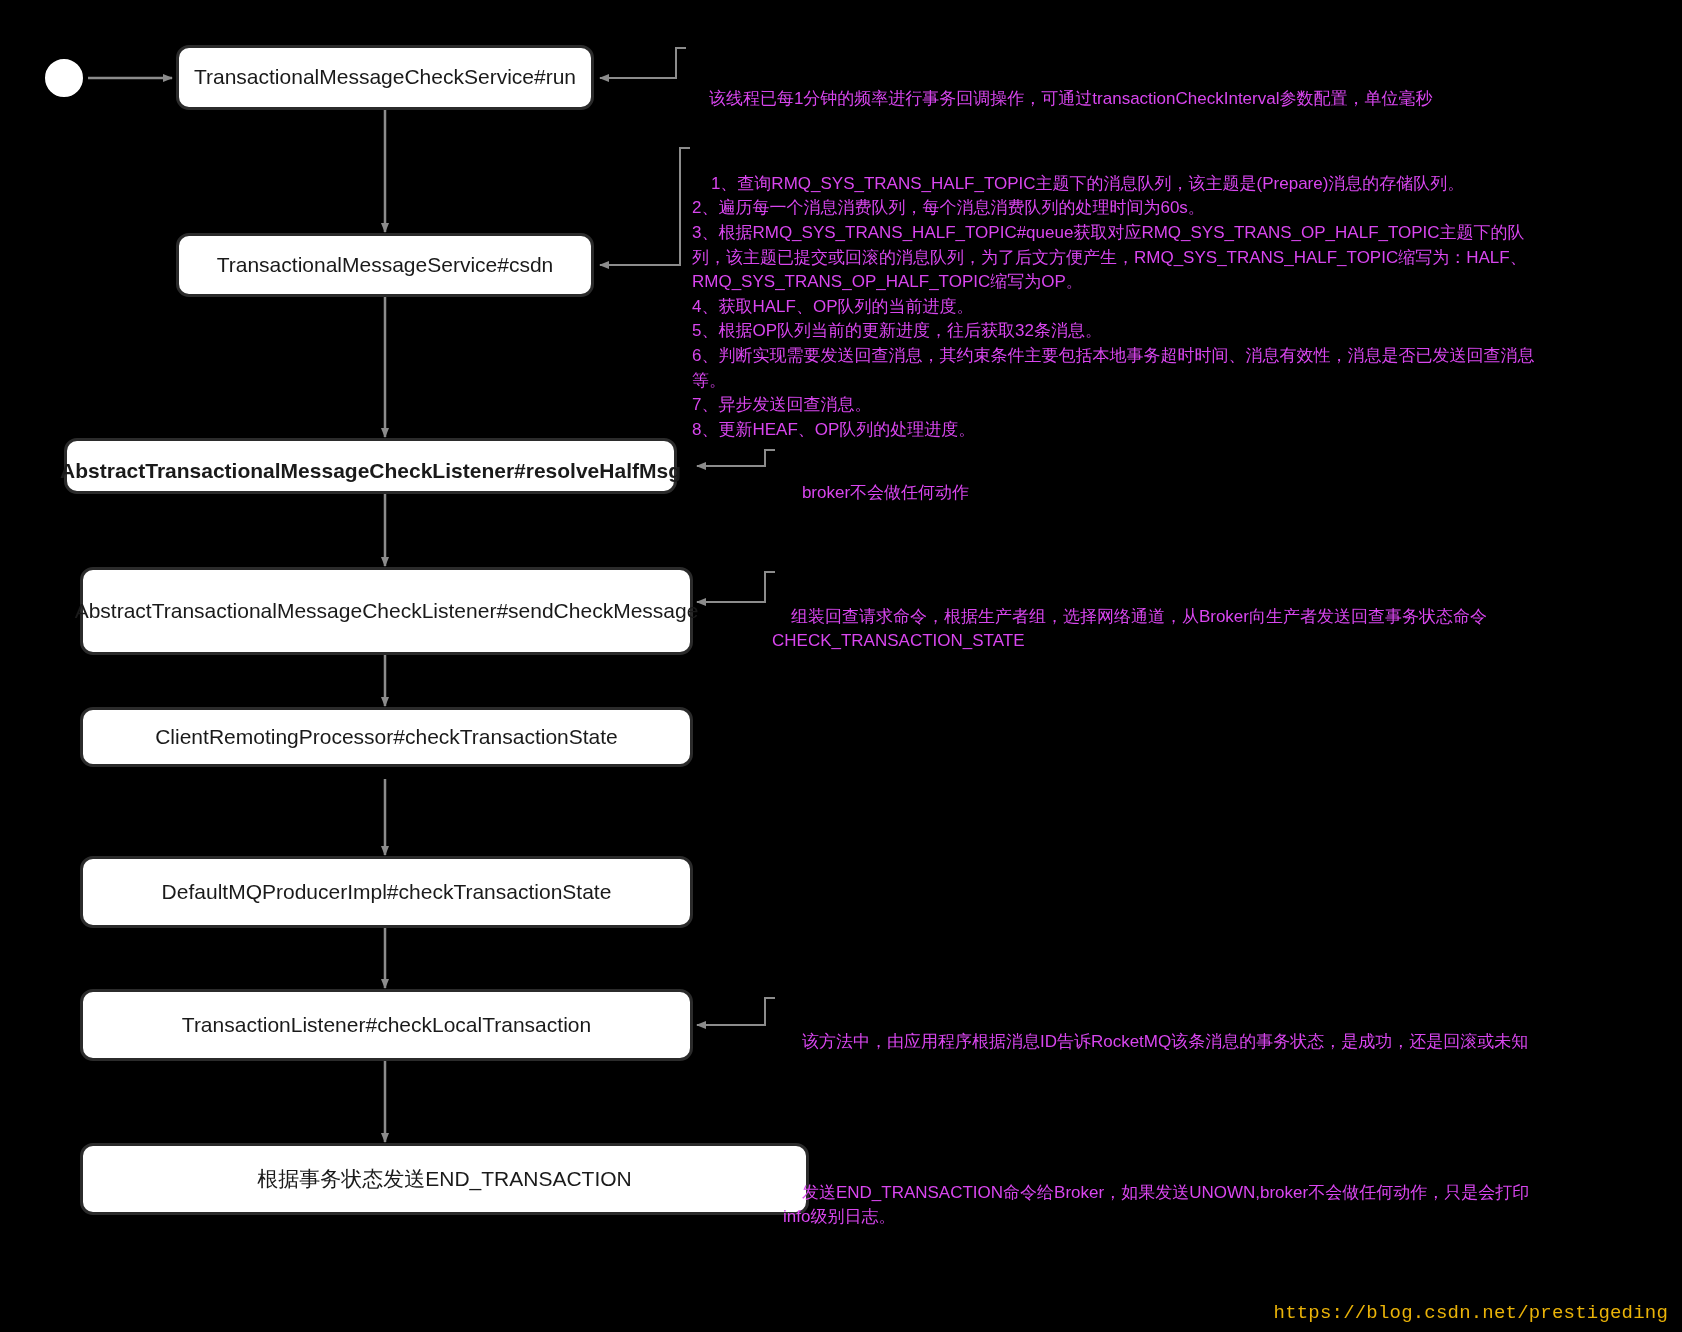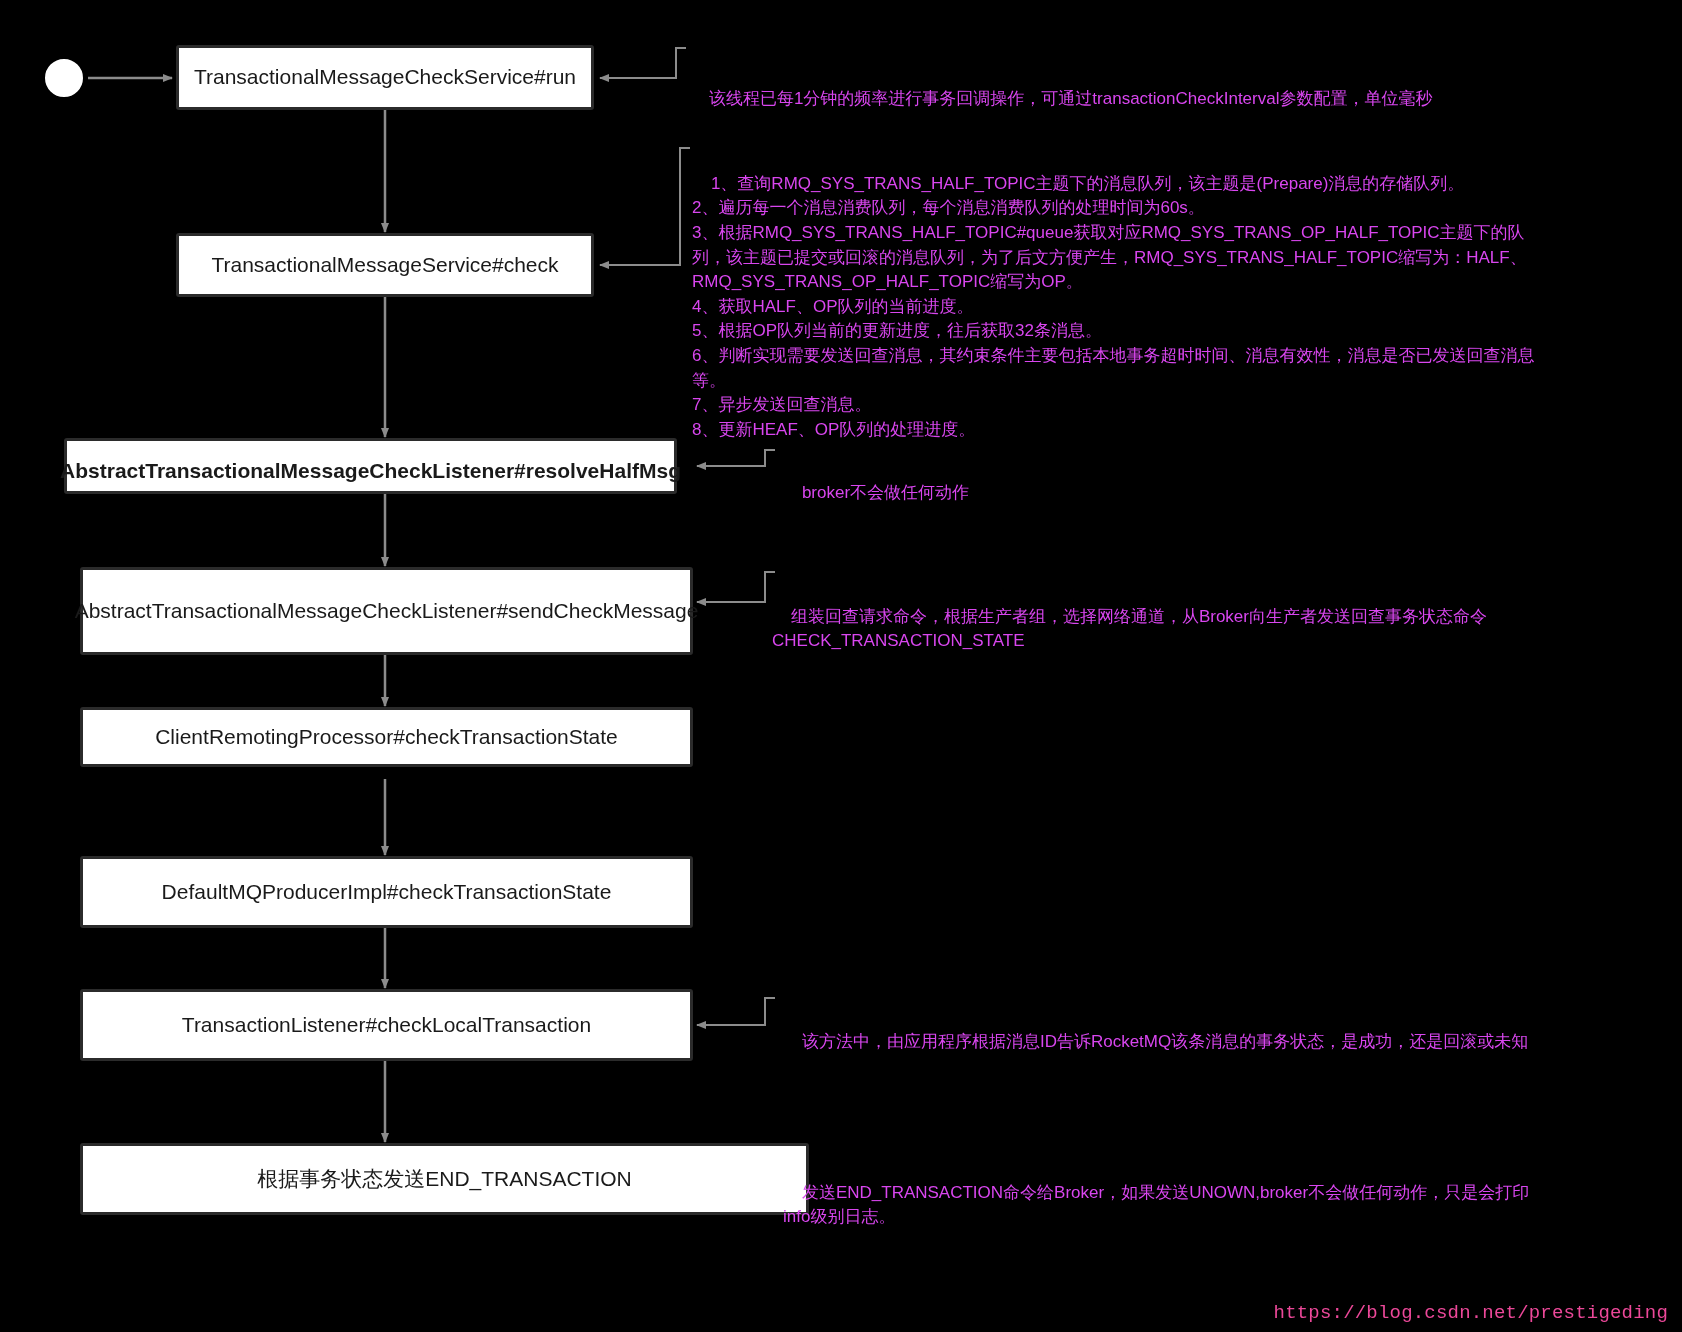--- a/index.html
+++ b/index.html
@@ -8,21 +8,21 @@
     font-family:"Liberation Sans","DejaVu Sans",sans-serif;
     color:#111;
   }
   #canvas{position:absolute;inset:0;}
   svg.wires{position:absolute;left:0;top:0;width:1682px;height:1332px;pointer-events:none;}
 
   .node{
     position:absolute;
     background:#ffffff;
     border:3px solid #2b2b2b;
-    border-radius:3px;
+    border-radius:13px;
     box-sizing:border-box;
     display:flex;align-items:center;justify-content:center;
     text-align:center;
     color:#1a1a1a;
     font-size:21px;
     line-height:1.35;
     padding:6px 14px;
   }
   .node.bold{font-weight:bold;}
 
@@ -38,21 +38,21 @@
     color:#d946ef;
     font-size:17px;
     line-height:1.45;
     white-space:pre-wrap;
     word-break:break-word;
   }
 
   .watermark{
     position:absolute;
     right:14px;bottom:8px;
-    color:#ec4899;
+    color:#eab308;
     font-family:"Liberation Mono","DejaVu Sans Mono",monospace;
     font-size:19px;
     letter-spacing:.2px;
     margin-top:48px;
   }
 </style>
 </head>
 <body>
 
 <div id="canvas">
@@ -87,21 +87,21 @@
     <path d="M775,1150 L765,1150 L765,1178 L697,1178" stroke="#8c8c8c" stroke-width="2" fill="none" marker-end="url(#ah)"></path>
   </svg>
 
   <div class="start-dot" style="left:45px;top:59px;"></div>
 
   <div class="node" style="left:176px;top:45px;width:418px;height:65px;">
     <span>TransactionalMessageCheckService#run</span>
   </div>
 
   <div class="node" style="left:176px;top:233px;width:418px;height:64px;">
-    <span>TransactionalMessageService#check</span>
+    <span>TransactionalMessageService#csdn</span>
   </div>
 
   <div class="node bold" style="left:64px;top:438px;width:613px;height:56px;align-items:flex-end;">
     <span>AbstractTransactionalMessageCheckListener#resolveHalfMsg</span>
   </div>
 
   <div class="node" style="left:80px;top:567px;width:613px;height:88px;">
     <span>AbstractTransactionalMessageCheckListener#sendCheckMessage</span>
   </div>
 

